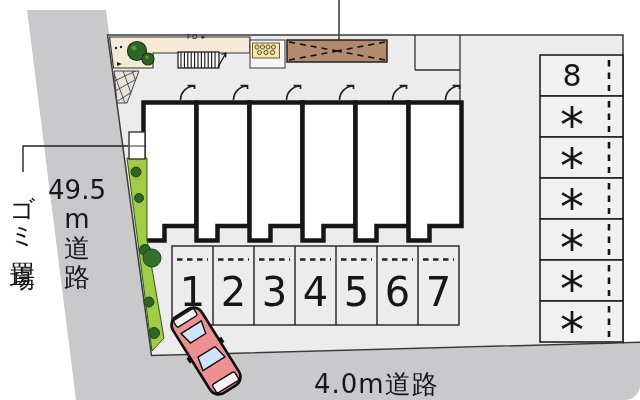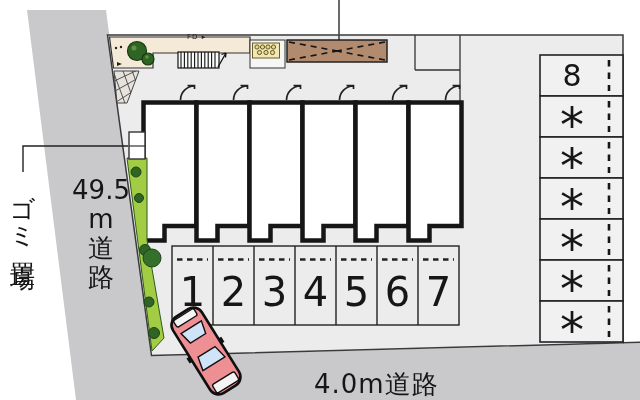--- a/index.html
+++ b/index.html
@@ -1,17 +1,17 @@
 <!DOCTYPE html>
 <html style="--road: #c9c9cb; --plot: #ececec; --walkway: #f4ead7; --cycle-port: #b28a6d; --planter: #f1e8b4; --hedge: #a3cc45; --bush: #2f6424; --car-body: #ee8f93; --car-glass: #cfe4f7; --line: #1a1a1a;"><head>
 <meta charset="utf-8">
 <style>
   html,body{margin:0;padding:0;background:#fff;}
   .stage{position:relative;width:640px;height:400px;background:#fff;overflow:hidden;
-         font-family:"DejaVu Sans","Liberation Sans",sans-serif;color:#161616;}
+         font-family:"DejaVu Sans","Liberation Sans",sans-serif;color:#161616;border-radius:15px;}
   .stage svg{position:absolute;left:0;top:0;}
   .lbl{position:absolute;white-space:nowrap;color:#161616;}
   .v-label{writing-mode:vertical-rl;text-orientation:upright;font-size:25px;letter-spacing:4px;line-height:27px;}
   .road49{width:66px;text-align:center;font-size:26px;line-height:29px;}
   .road40{font-size:26px;letter-spacing:1px;}
   .pnum{width:41px;height:56px;text-align:center;font-size:40px;line-height:56px;}
   .stall{width:64px;height:41px;text-align:center;}
   .stall.num8{font-size:30px;line-height:41px;}
   .stall.ast{font-size:48px;line-height:41px;transform:translateY(9px);}
   .fdmark{font-size:7px;letter-spacing:1px;color:#222;}
@@ -187,21 +187,21 @@
     <rect x="-13" y="32" width="26" height="10" rx="2" fill="#f4f4f4" stroke="#101010" stroke-width="1.4"></rect>
     <rect x="-20.5" y="-4" width="4" height="6" fill="#101010"></rect>
     <rect x="16.5" y="-4" width="4" height="6" fill="#101010"></rect>
   </g>
 </svg>
 
   <div class="lbl fdmark" style="left:187px;top:33px;">FD ▸</div>
 
   <div class="lbl v-label" style="left:9px;top:177px;">ゴミ置場</div>
 
-  <div class="lbl road49" style="left:68px;top:176px;">
+  <div class="lbl road49" style="left:44px;top:176px;">
     <div>49.5</div>
     <div>m</div>
     <div>道</div>
     <div>路</div>
   </div>
 
   <div class="lbl road40" style="left:314px;top:367px;">4.0m道路</div>
 
   <div class="lbl pnum" style="left:172px;top:264px;">1</div>
   <div class="lbl pnum" style="left:213px;top:264px;">2</div>

